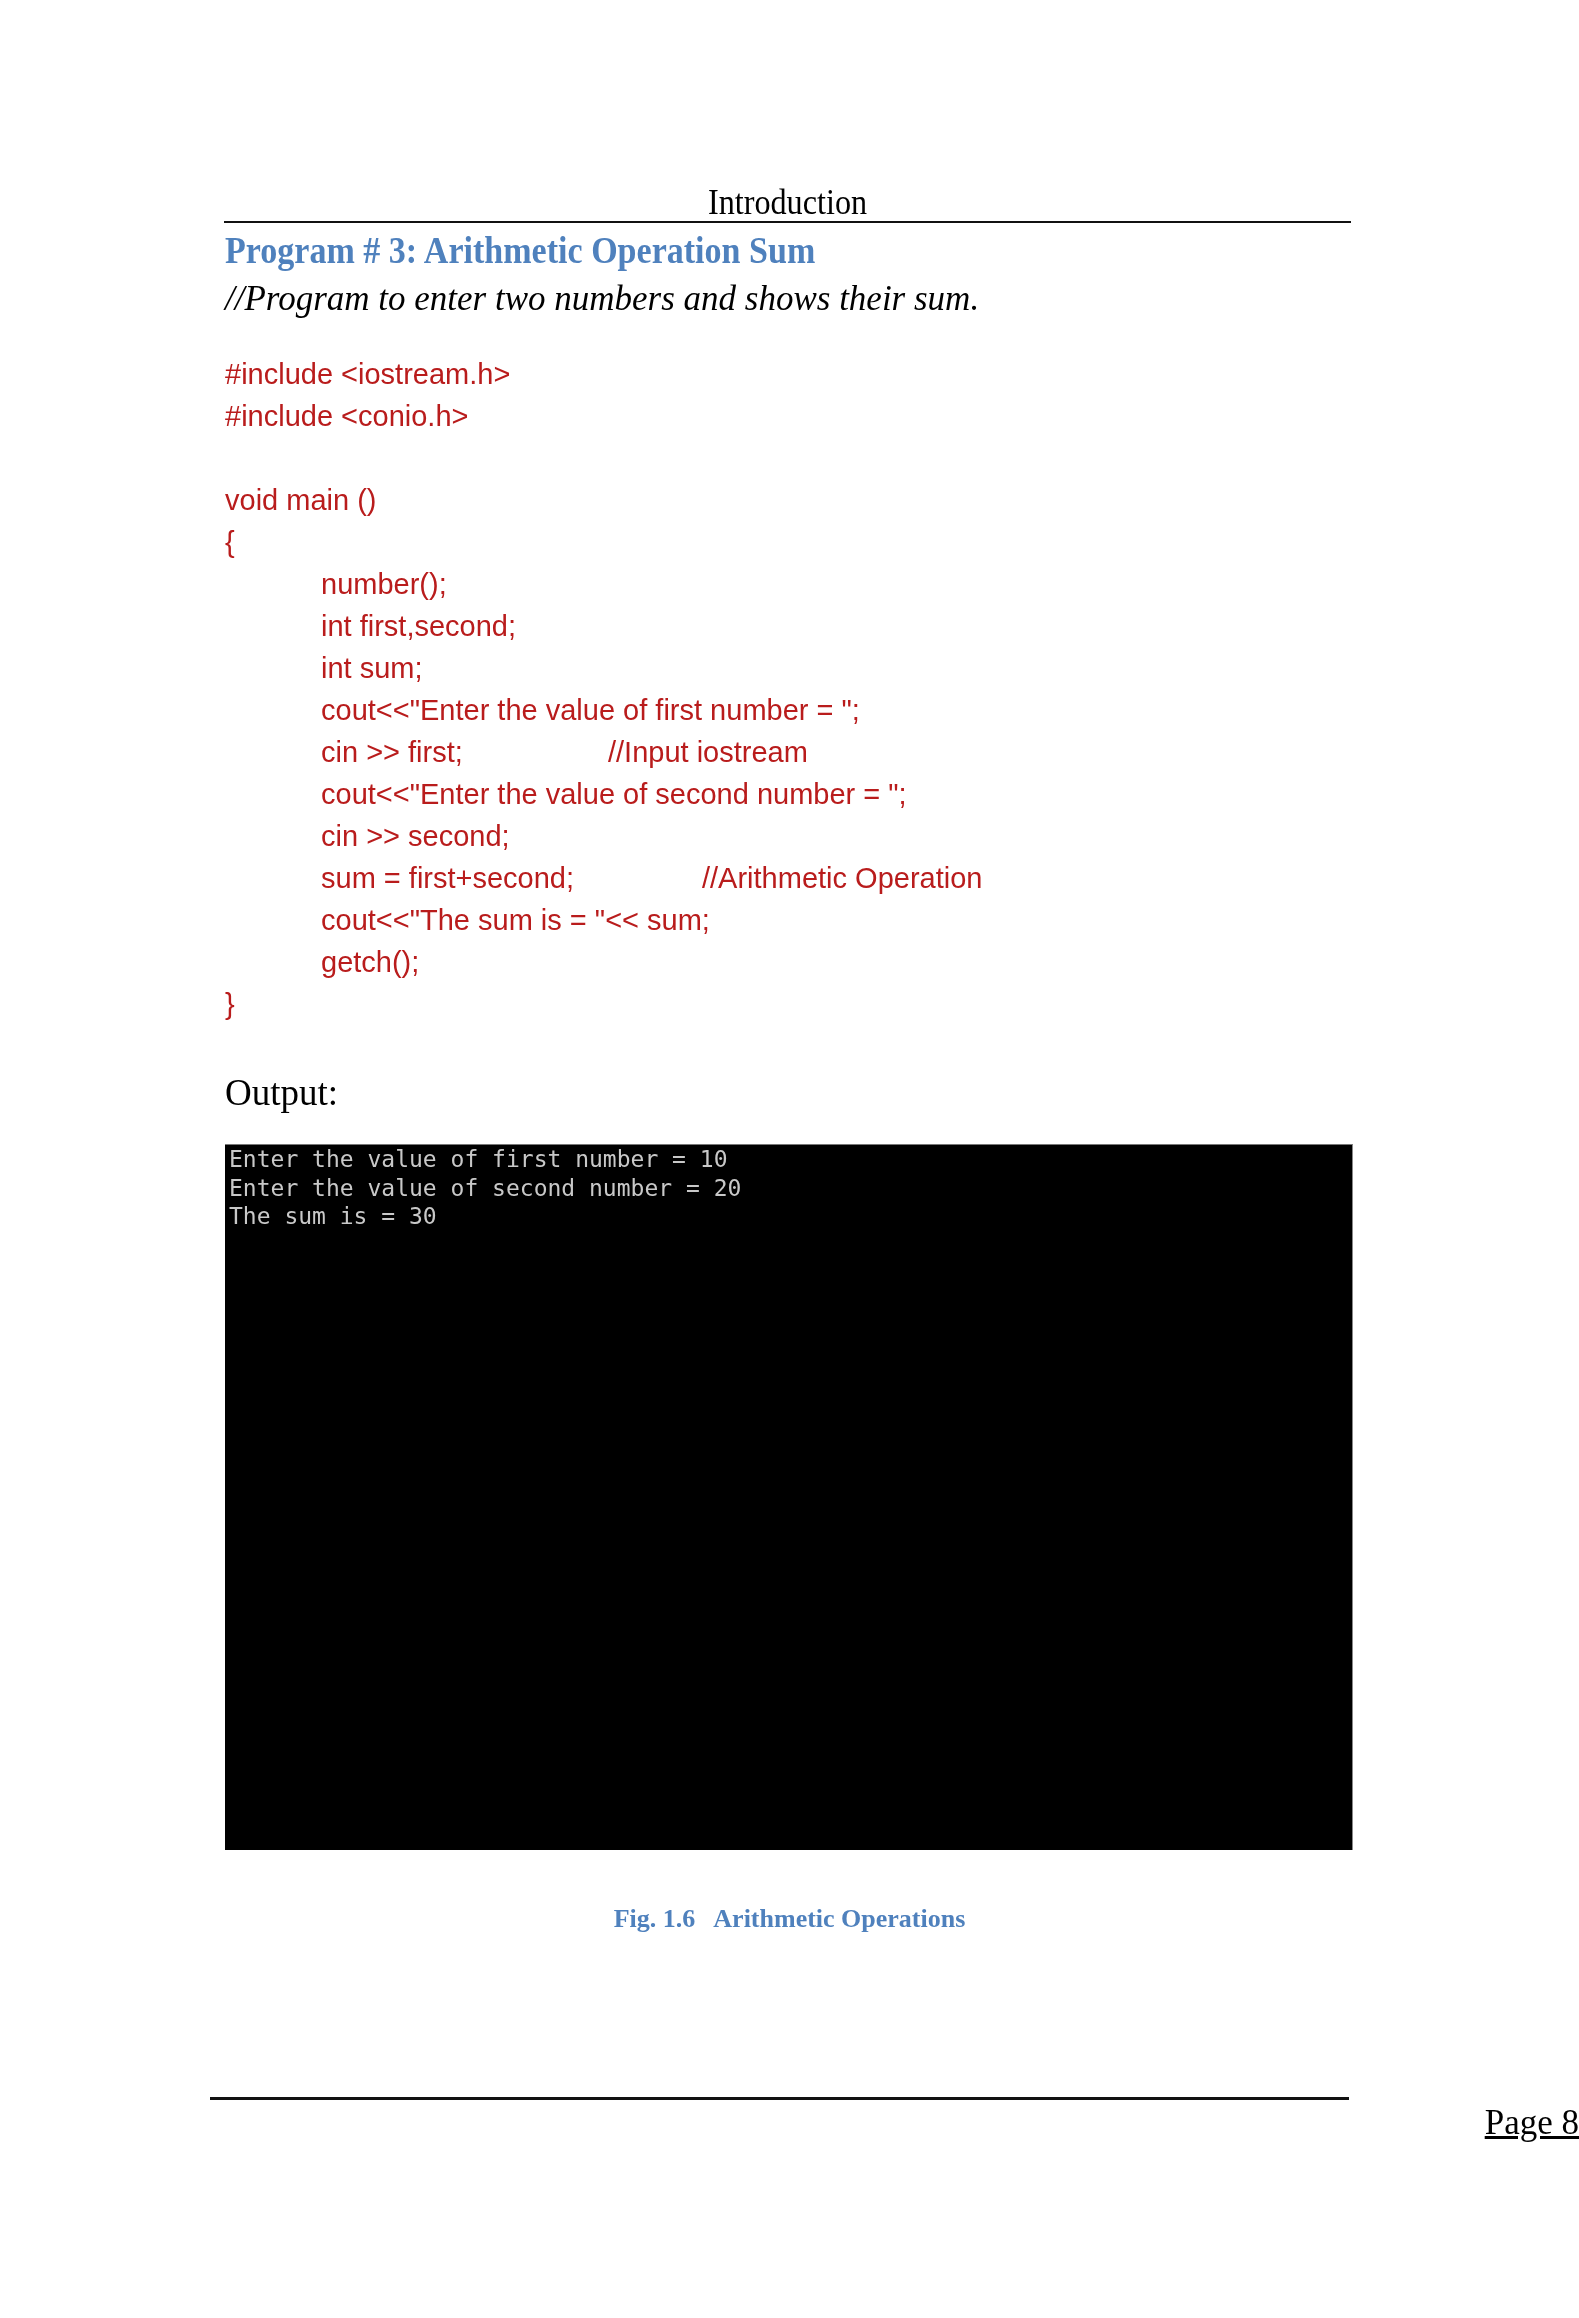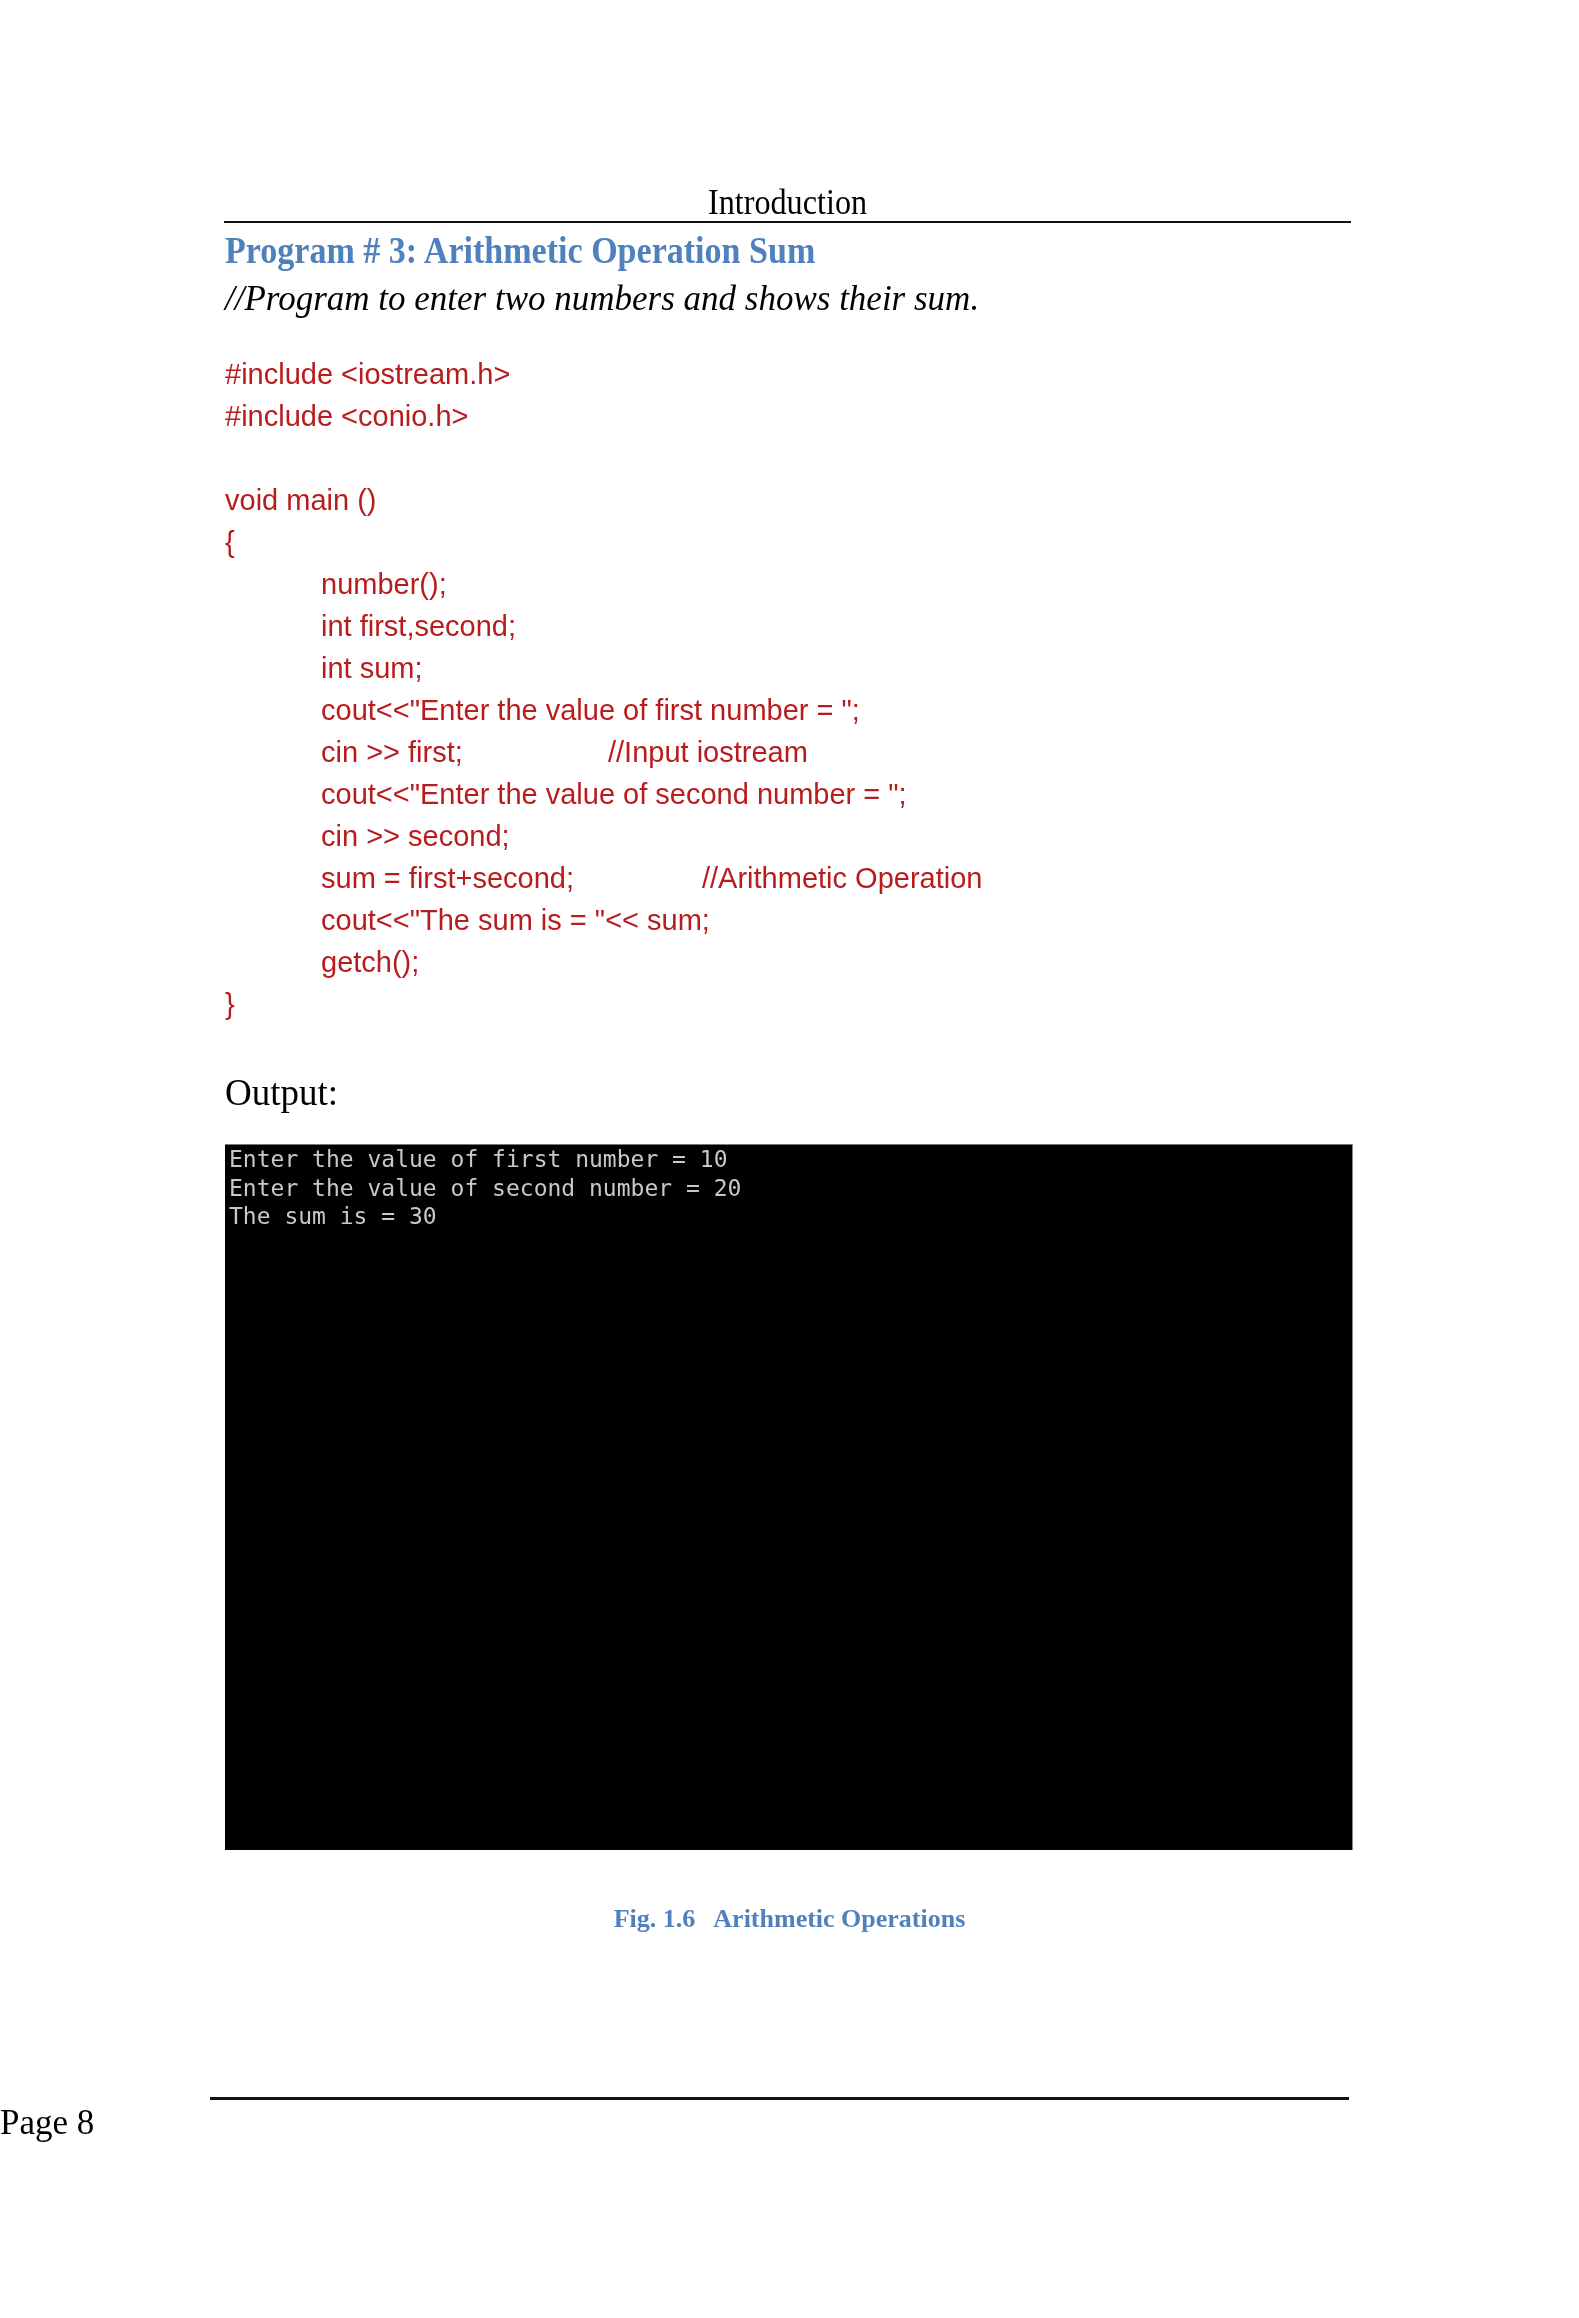--- a/index.html
+++ b/index.html
@@ -53,22 +53,22 @@
   }
 
   .figure-caption {
     position: absolute; left: 0; width: 1579px; top: 1898px; text-align: center;
     font-family: "Liberation Serif", serif; font-weight: bold; font-size: 26px; color: #4f81bd;
     line-height: 34px; white-space: pre;
   }
 
   .footer-rule { position: absolute; left: 210px; top: 2093px; width: 1139px; height: 0; border-top: 3.1px solid #111; }
   .page-number {
-    position: absolute; left: 0; width: 1579px; top: 2097px; text-align: left;
-    font-family: "Liberation Serif", serif; font-size: 35px; color: #000; line-height: 43px;
+    position: absolute; left: 0; width: 1579px; top: 2097px; text-align: right;
+    font-family: "Liberation Serif", serif; font-size: 35px; color: #000; line-height: 43px; text-decoration: underline;
   }
 </style>
 </head>
 <body>
 
 <div class="page">
 
   <div class="running-header">
     <div class="title">Introduction</div>
   </div>

